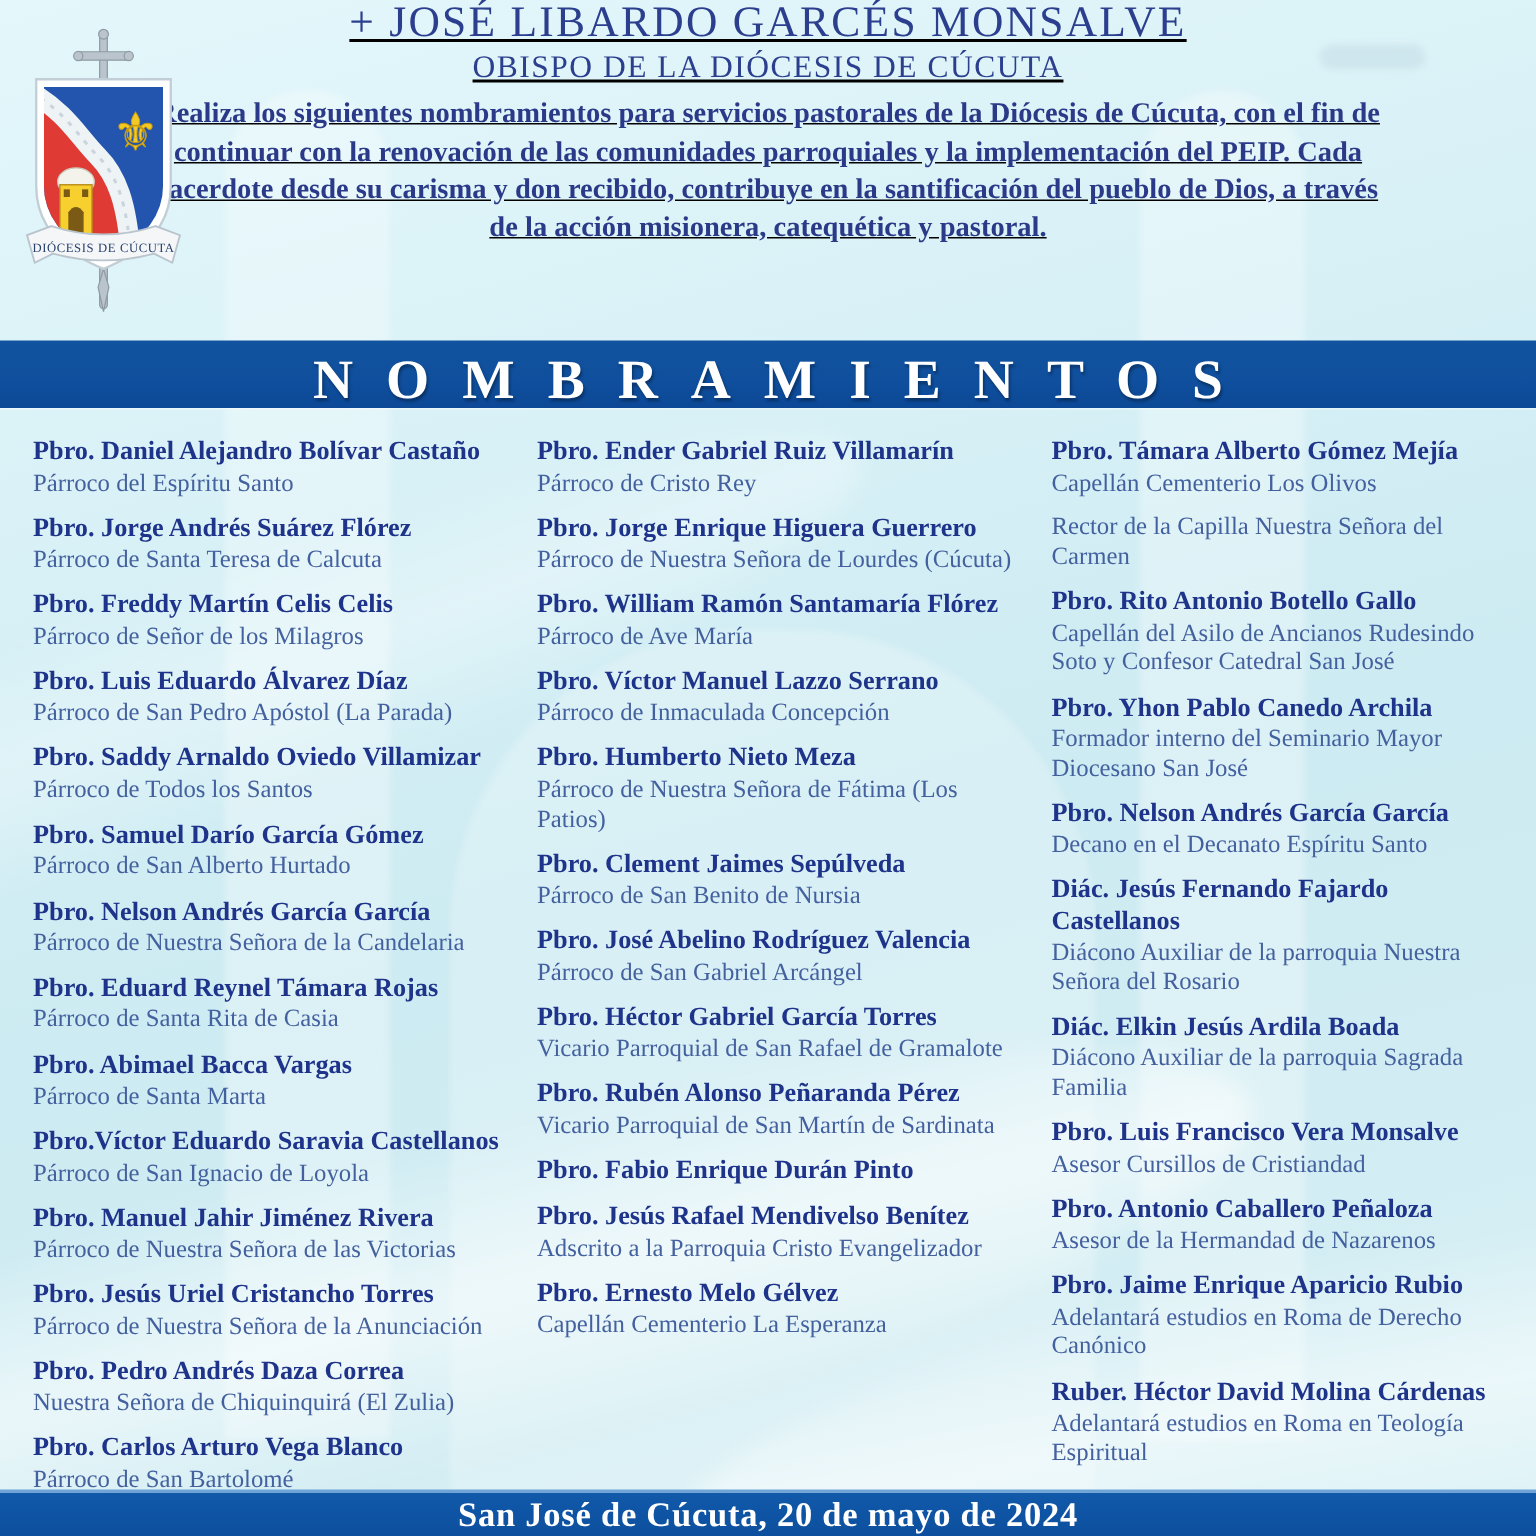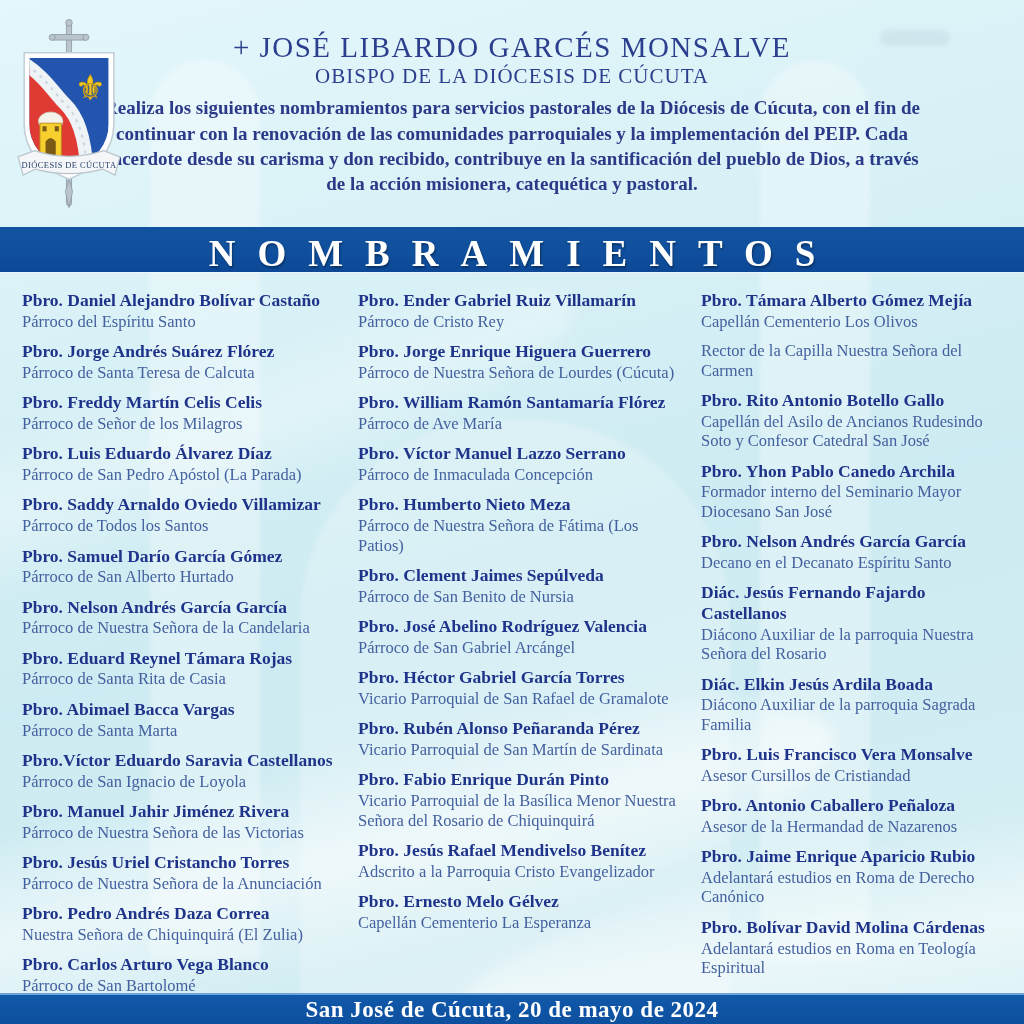--- a/index.html
+++ b/index.html
@@ -21,21 +21,21 @@
   .swoosh{position:absolute;border-radius:50%;filter:blur(7px);pointer-events:none;}
   .swoosh-1{left:-250px;top:760px;width:1100px;height:220px;transform:rotate(-14deg);
     background:linear-gradient(180deg,rgba(255,255,255,0) 0%,rgba(255,255,255,0.55) 50%,rgba(255,255,255,0) 100%);}
   .swoosh-2{left:450px;top:820px;width:1100px;height:200px;transform:rotate(-10deg);
     background:linear-gradient(180deg,rgba(255,255,255,0) 0%,rgba(255,255,255,0.5) 50%,rgba(255,255,255,0) 100%);}
   .swoosh-3{left:-300px;top:380px;width:900px;height:160px;transform:rotate(-20deg);
     background:linear-gradient(180deg,rgba(255,255,255,0) 0%,rgba(255,255,255,0.30) 50%,rgba(255,255,255,0) 100%);}
 
   header{position:relative;height:227px;z-index:2;}
   .crest{position:absolute;left:16px;top:18px;width:106px;height:192px;}
-  .header-text{text-align:center;padding-top:32px;}
+  .header-text{text-align:center;text-decoration:underline;}
   .title{
     margin:0;font-size:29px;font-weight:normal;color:#2c3f8e;
     letter-spacing:1.5px;line-height:1.05;
   }
   .subtitle{
     margin:3px 0 8px;font-size:21px;font-weight:normal;color:#2c3f8e;
     letter-spacing:1px;line-height:1.05;
   }
   .intro{
     margin:4px auto 0;width:834px;font-size:19px;font-weight:bold;
@@ -236,21 +236,20 @@
         <div class="entry">
           <div class="name">Pbro. Héctor Gabriel García Torres</div>
           <div class="role">Vicario Parroquial de San Rafael de Gramalote</div>
         </div>
         <div class="entry">
           <div class="name">Pbro. Rubén Alonso Peñaranda Pérez</div>
           <div class="role">Vicario Parroquial de San Martín de Sardinata</div>
         </div>
         <div class="entry">
           <div class="name">Pbro. Fabio Enrique Durán Pinto</div>
-          <div class="role">Vicario Parroquial de la Basílica Menor Nuestra Señora del Rosario de Chiquinquirá</div>
         </div>
         <div class="entry">
           <div class="name">Pbro. Jesús Rafael Mendivelso Benítez</div>
           <div class="role">Adscrito a la Parroquia Cristo Evangelizador</div>
         </div>
         <div class="entry">
           <div class="name">Pbro. Ernesto Melo Gélvez</div>
           <div class="role">Capellán Cementerio La Esperanza</div>
         </div>
       </div>
@@ -288,21 +287,21 @@
         </div>
         <div class="entry">
           <div class="name">Pbro. Antonio Caballero Peñaloza</div>
           <div class="role">Asesor de la Hermandad de Nazarenos</div>
         </div>
         <div class="entry">
           <div class="name">Pbro. Jaime Enrique Aparicio Rubio</div>
           <div class="role">Adelantará estudios en Roma de Derecho Canónico</div>
         </div>
         <div class="entry">
-          <div class="name">Pbro. Bolívar David Molina Cárdenas</div>
+          <div class="name">Ruber. Héctor David Molina Cárdenas</div>
           <div class="role">Adelantará estudios en Roma en Teología Espiritual</div>
         </div>
       </div>
   </main>
 
   <footer>
     <span class="footer-text">San José de Cúcuta, 20 de mayo de 2024</span>
   </footer>
 
 </div>

